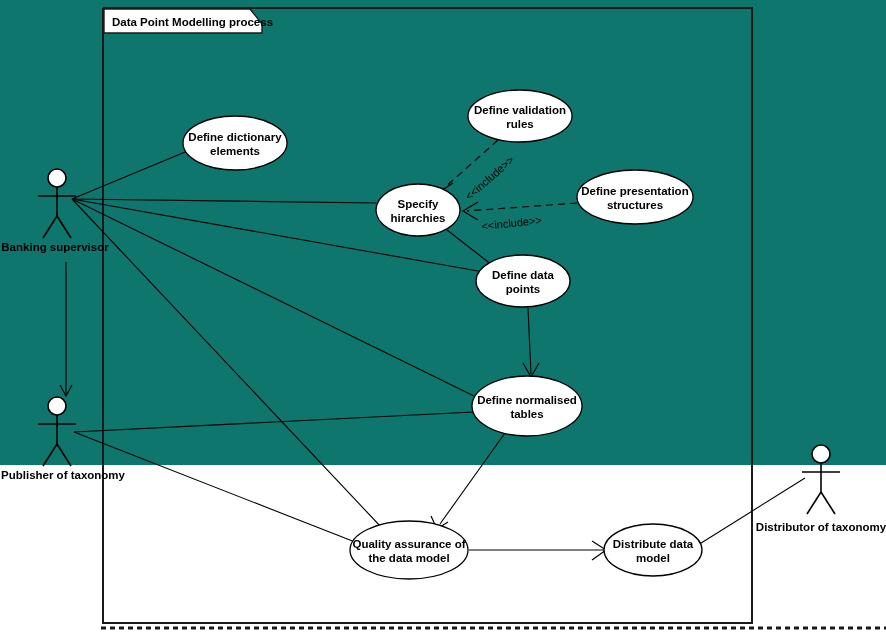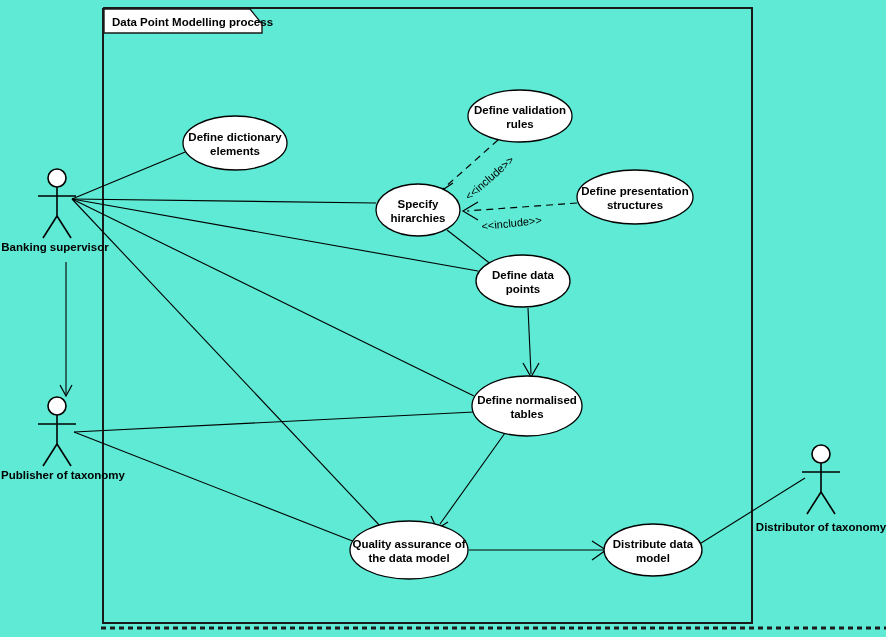--- a/index.html
+++ b/index.html
@@ -9,22 +9,22 @@
   }
   body {
     width: 886px;
     height: 637px;
     font-family: "Liberation Sans", sans-serif;
     overflow: hidden;
   }
   #diagram-root {
     position: relative;
     width: 886px;
-    height: 637px;
-    background: #5eead4;
+    height: 465px;
+    background: #0f766e;
   }
   svg#uml {
     display: block;
     width: 886px;
     height: 637px;
   }
   .frame-line {
     fill: none;
     stroke: #1a1a1a;
     stroke-width: 2;

